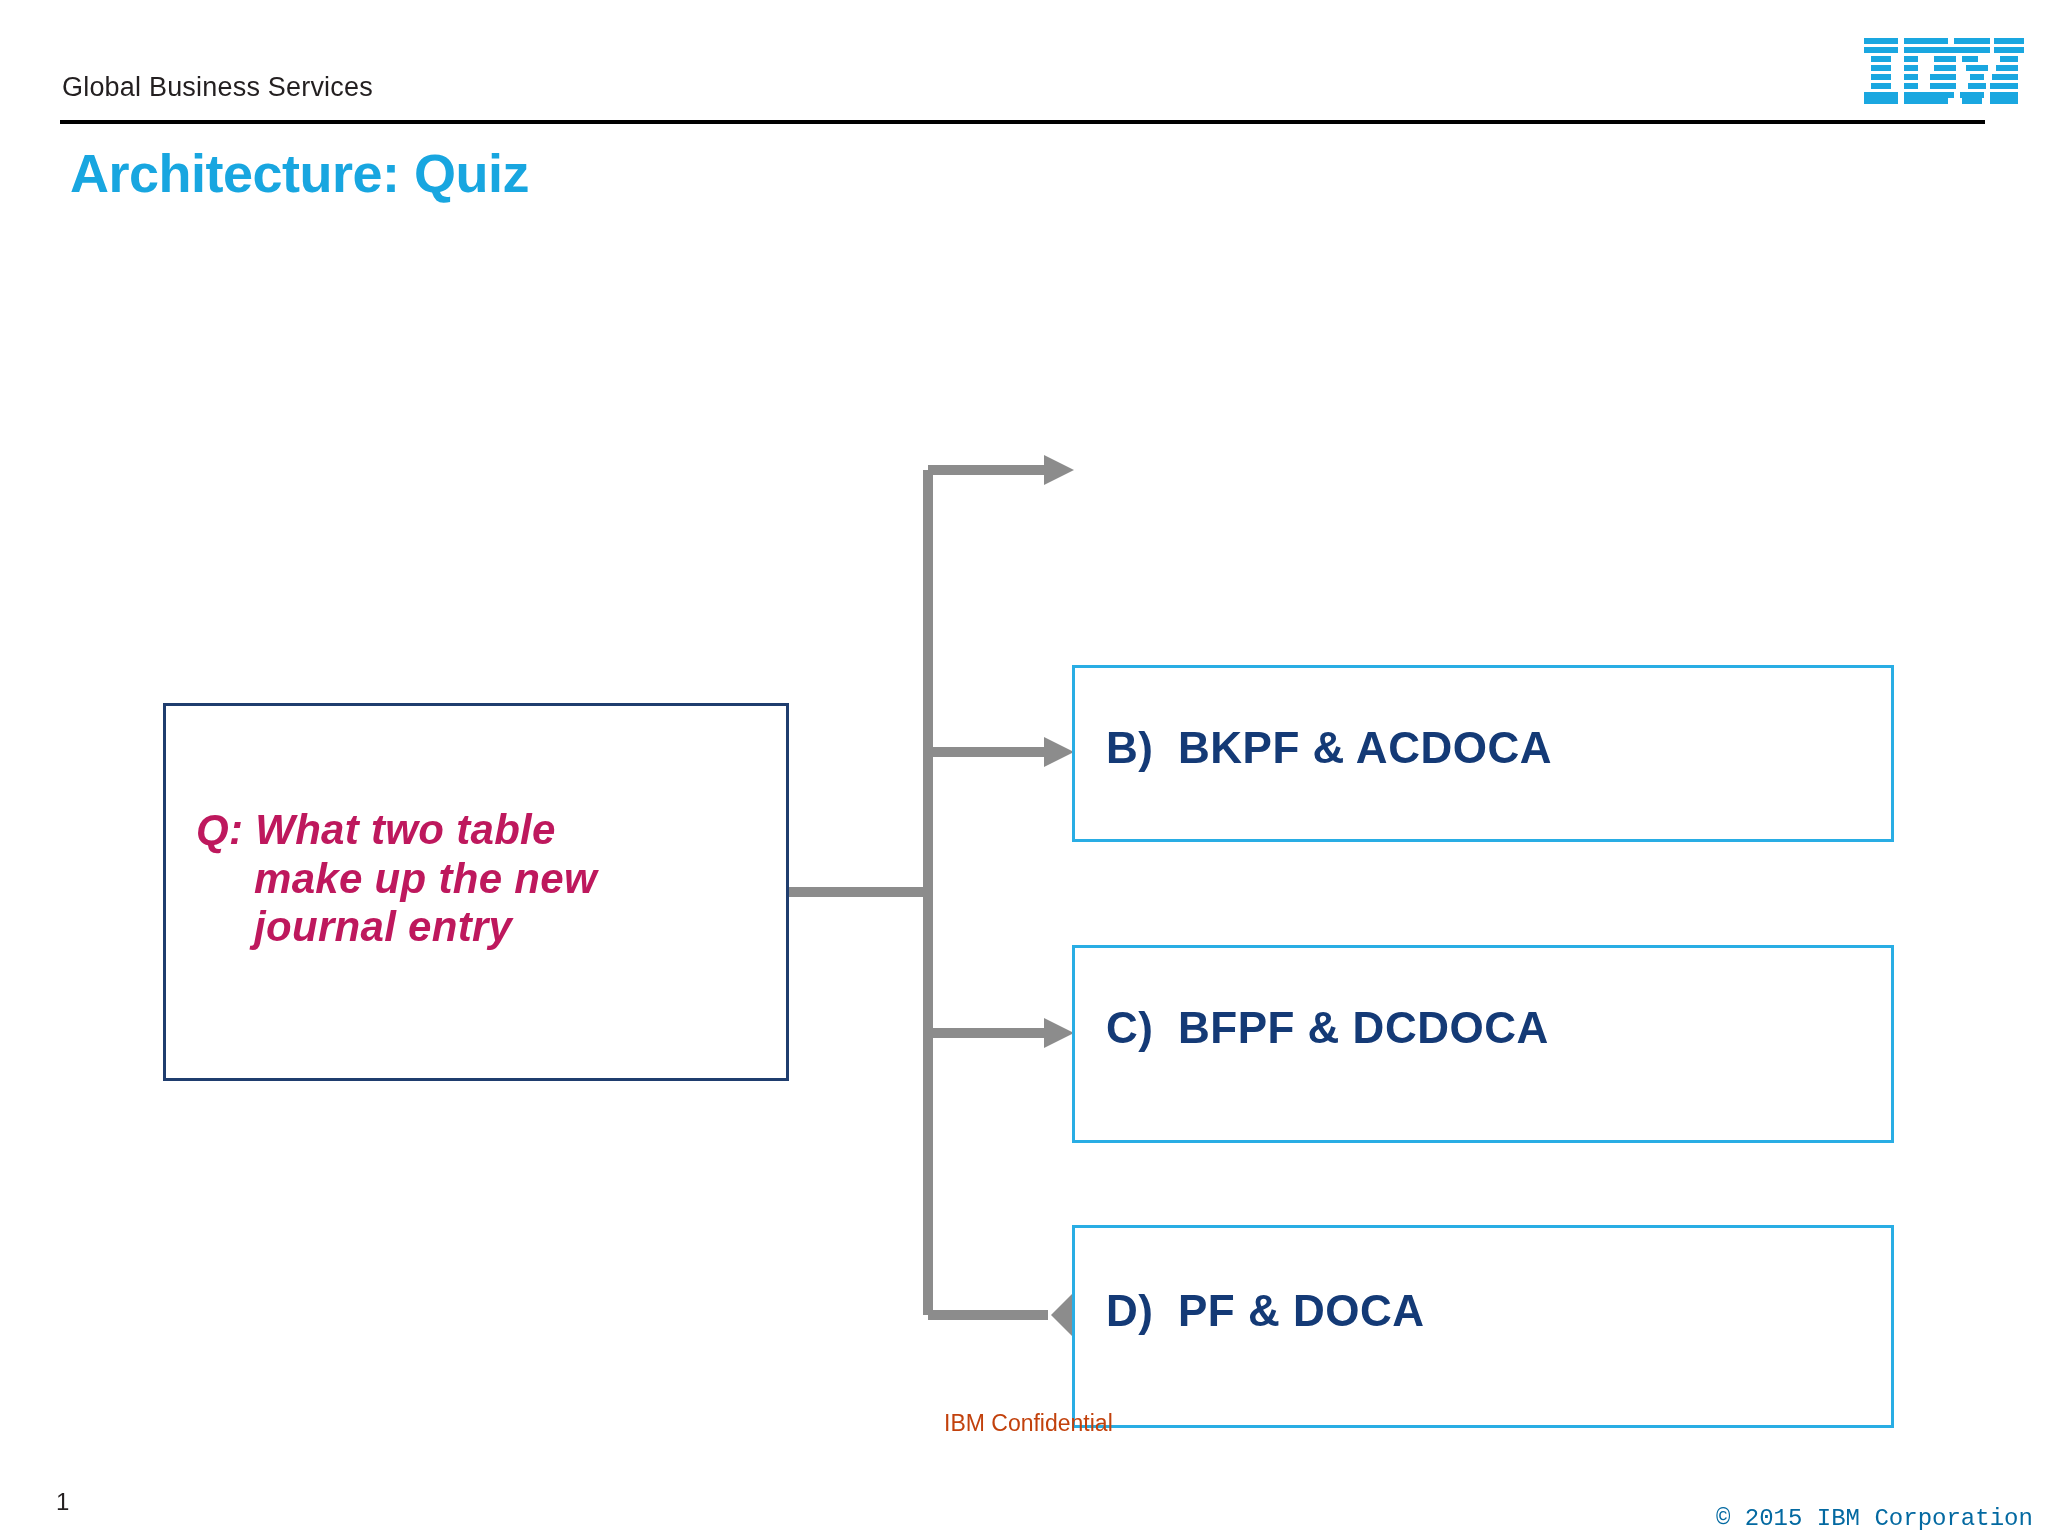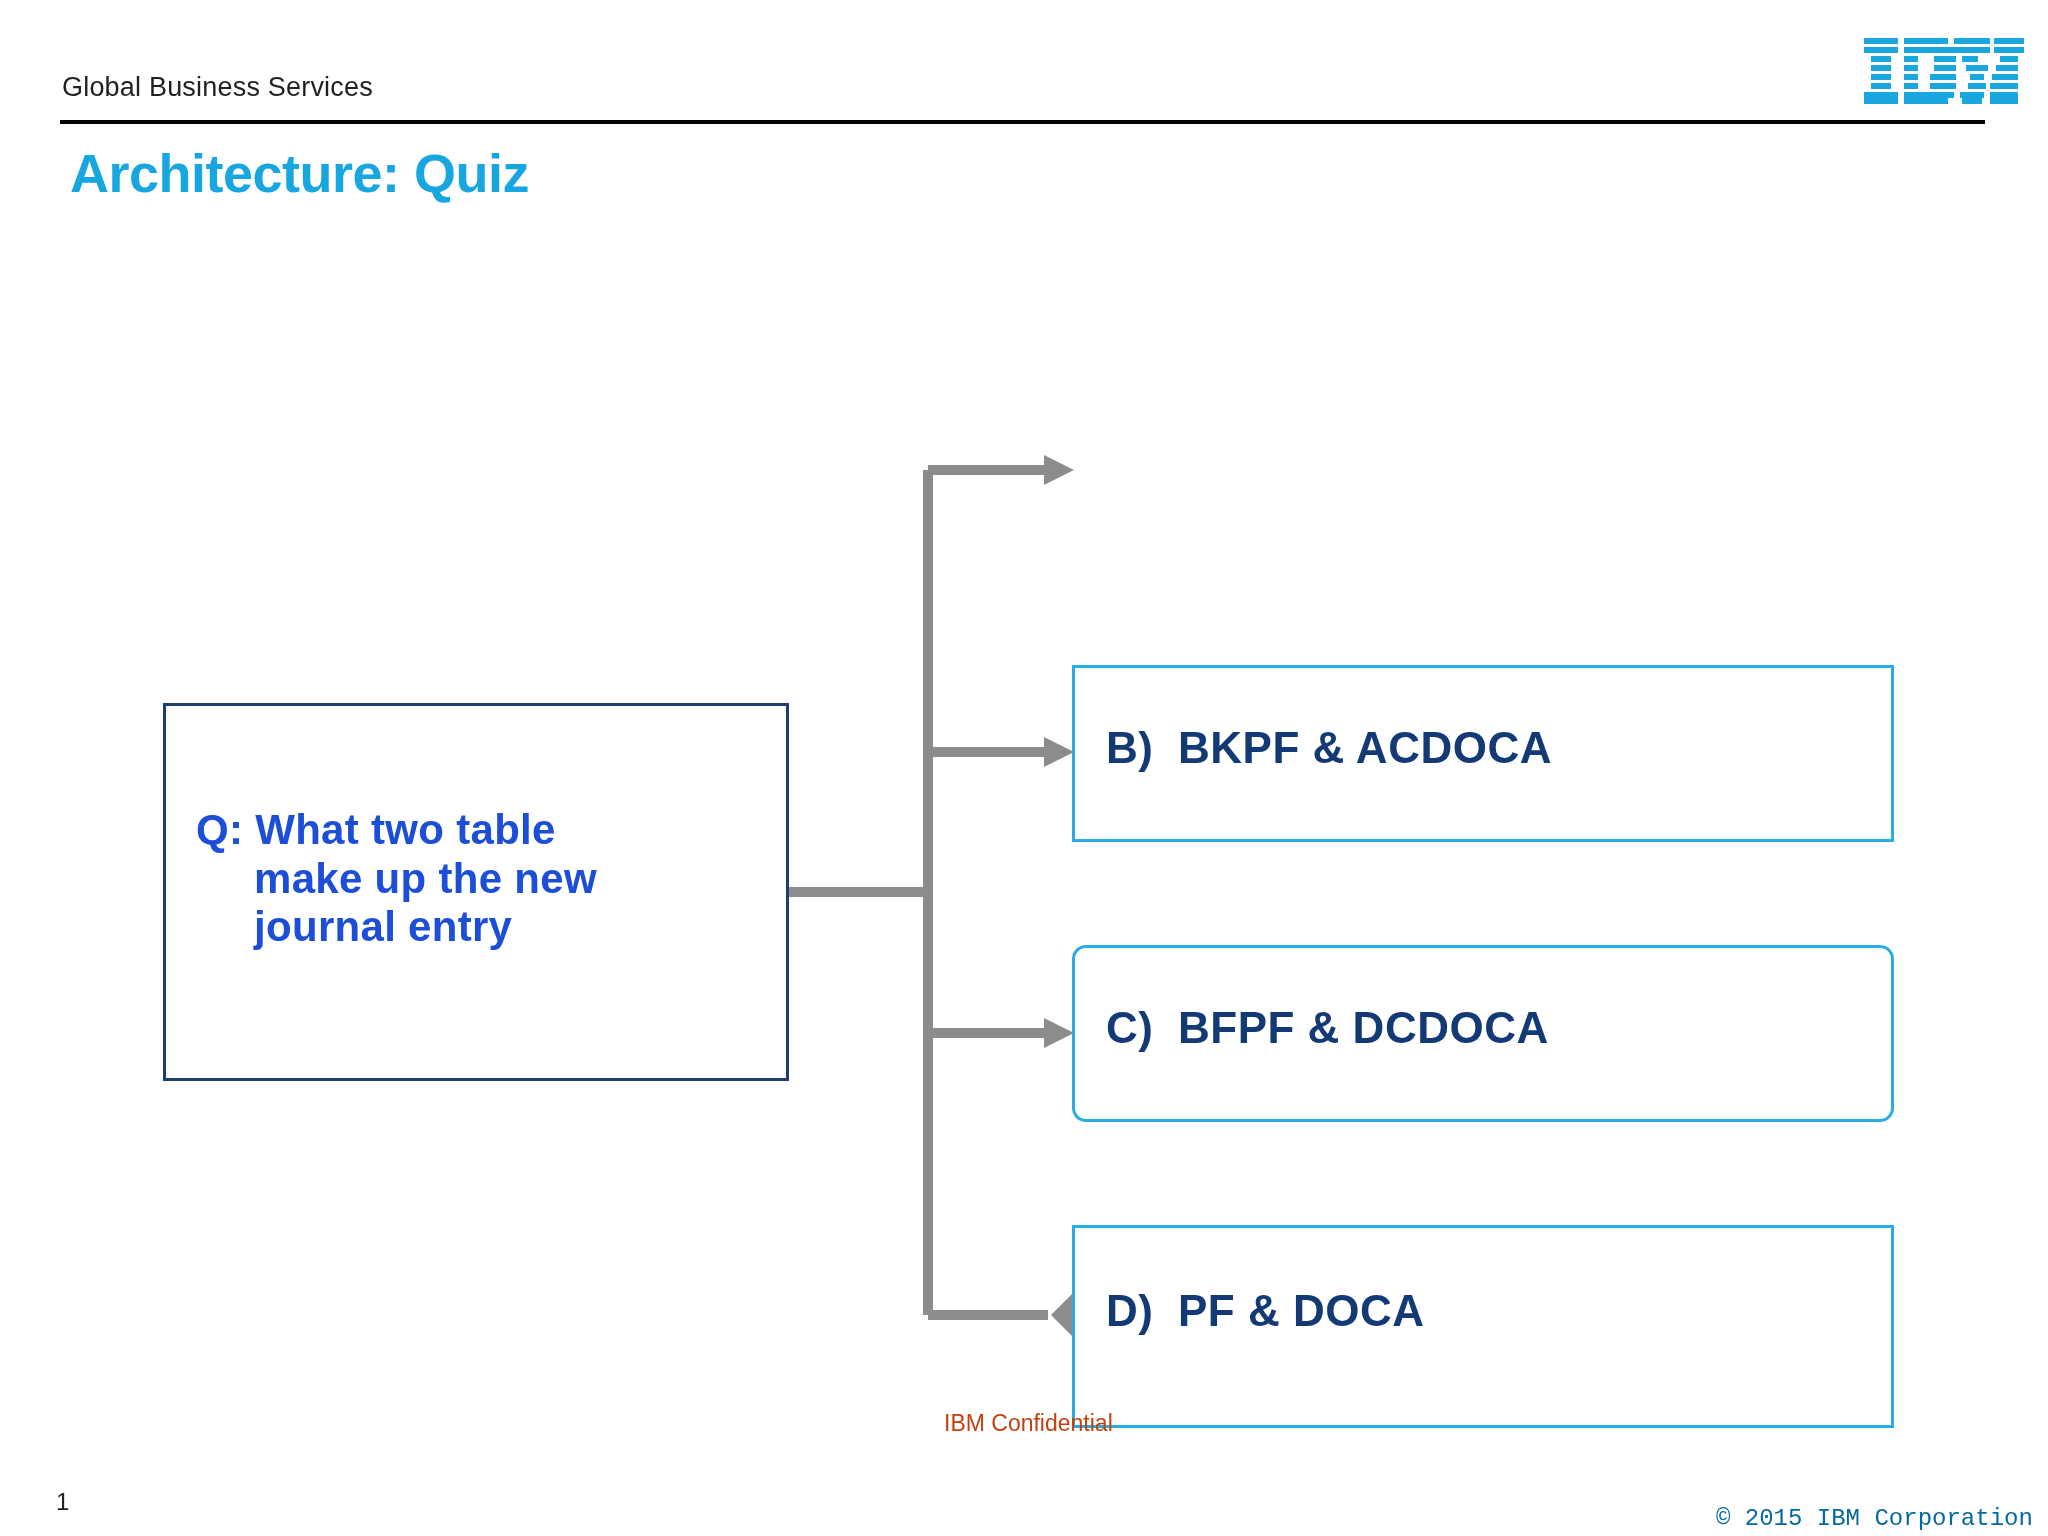--- a/index.html
+++ b/index.html
@@ -76,37 +76,38 @@
     background: #ffffff;
     box-sizing: border-box;
   }
   .q-text {
     position: absolute;
     left: 30px;
     top: 100px;
     width: 560px;
     font-size: 42px;
     font-weight: bold;
-    color: #1d4ed8;
+    color: #be185d;
     line-height: 1.16;
     letter-spacing: 0.3px;
+    font-style: italic;
   }
   .q-text .ind { display: block; padding-left: 58px; }
 
   .ans-box {
     position: absolute;
     left: 1072px;
     width: 822px;
     border: 3px solid #29ade4;
     background: #ffffff;
     box-sizing: border-box;
   }
   .ans-box.a { top: 383px;  height: 180px; }
   .ans-box.b { top: 665px;  height: 177px; }
-  .ans-box.c { top: 945px;  height: 177px; border-radius: 14px; }
+  .ans-box.c { top: 945px;  height: 198px; }
   .ans-box.d { top: 1225px; height: 203px; }
 
   .ans-text {
     position: absolute;
     left: 31px;
     width: 760px;
     font-size: 44px;
     font-weight: bold;
     color: #143a76;
     letter-spacing: 0.5px;

